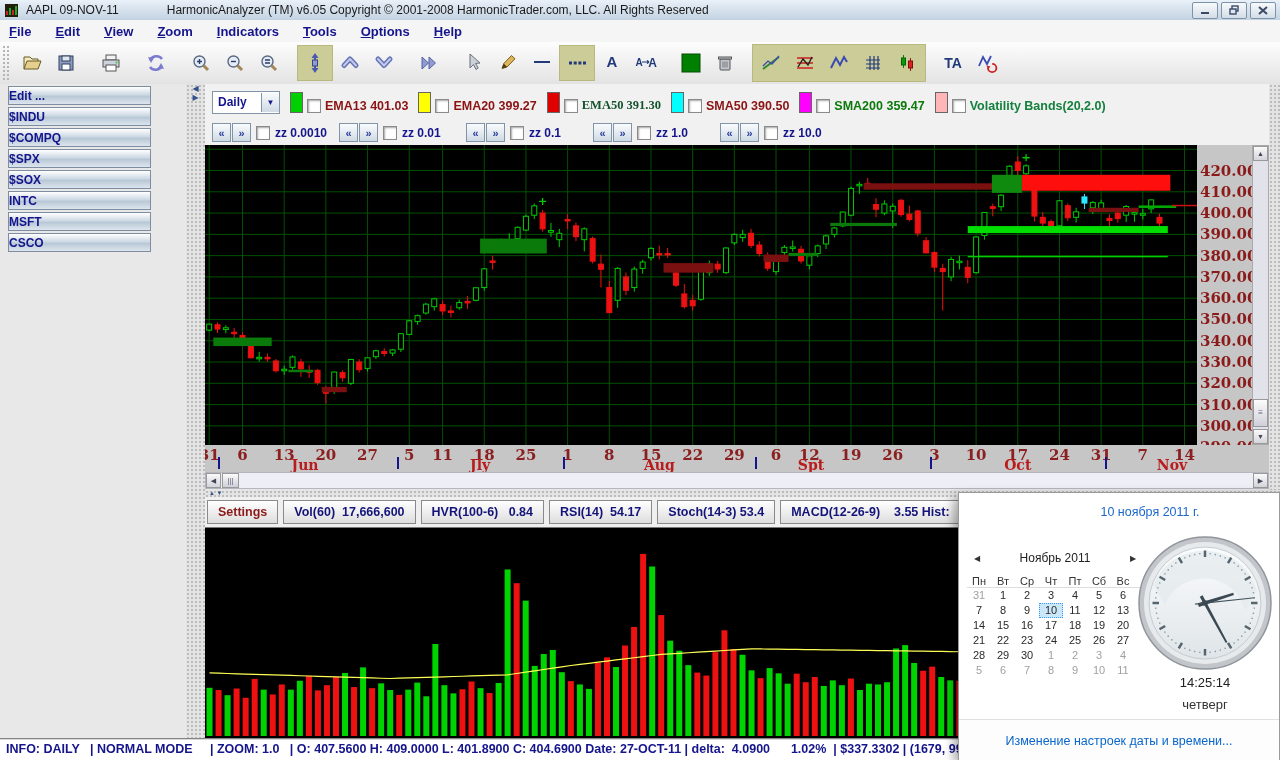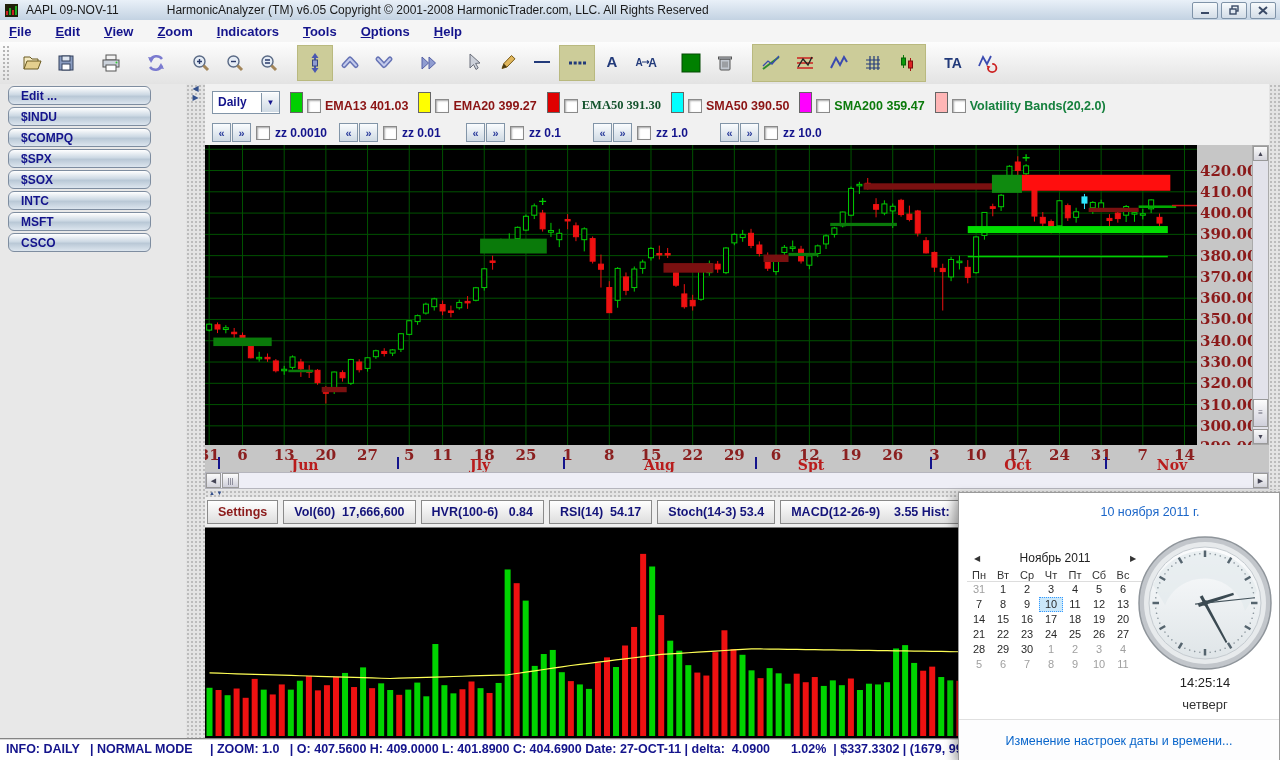--- a/index.html
+++ b/index.html
@@ -27,22 +27,22 @@
   #tgrip{width:8px;height:36px;margin:0 4px 0 2px;
     background-image:radial-gradient(#b5b5b5 1px,transparent 1px);background-size:4px 4px;}
   .tgroup{display:flex;margin-right:9px;padding:1px;}
   .tgroup.hl{background:#cccc99;border:1px solid #b9b97f;}
   .tbtn{width:34px;height:34px;display:flex;align-items:center;justify-content:center;}
   .tbtn.active{background:#cccc99;border:1px solid #b9b97f;}
   .tbtn svg{display:block;}
   
   #sidebar{position:absolute;left:0;top:84px;width:186px;height:654px;background:#e8e8e8;}
   .side-btn{margin:2px 0 0 8px;width:143px;height:19px;line-height:19px;border:1px solid #7e8da0;
-    border-radius:6px;background:linear-gradient(#ffffff,#cdd9e4 45%,#b9c8d6 55%,#dce5ee);
-    font-size:12px;font-weight:bold;color:#14148c;padding-left:12px;box-sizing:border-box;}
+    border-radius:0;background:linear-gradient(#ffffff,#cdd9e4 45%,#b9c8d6 55%,#dce5ee);
+    font-size:12px;font-weight:bold;color:#14148c;padding-left:0;box-sizing:border-box;}
   #vsplit{position:absolute;left:186px;top:84px;width:19px;height:654px;background:#e4e4e4;
     background-image:radial-gradient(#bcbcbc 1px,transparent 1px);background-size:4px 4px;
     font-size:8px;color:#33508c;text-align:center;line-height:9px;}
   
   #legendrow{position:absolute;left:205px;top:84px;width:1075px;height:36px;background:#f1f1f1;
     display:flex;align-items:center;}
   #tf-select{margin-left:7px;width:66px;height:21px;border:1px solid #8295a8;background:#fff;
     display:flex;align-items:center;font-size:12px;font-weight:bold;color:#14148c;}
   #tf-select .lbl{flex:1;padding-left:5px;}
   #tf-arrow{width:17px;height:19px;border-left:1px solid #8295a8;
@@ -97,21 +97,21 @@
     border-top:2px groove #d8d8d8;box-sizing:border-box;font-size:12.5px;font-weight:bold;color:#14148c;
     line-height:19px;padding-left:6px;white-space:pre;}
   
   #popup{position:absolute;left:958px;top:492px;width:322px;height:268px;background:#fff;
     border:1px solid #9a9a9a;box-sizing:border-box;box-shadow:-4px 4px 10px rgba(0,0,0,.35);z-index:50;}
   #popup-header{position:absolute;left:0;top:12px;width:100%;text-align:center;font-size:12.5px;color:#1b66c9;padding-left:31px;}
   #cal{position:absolute;left:8px;top:56px;width:176px;}
   #cal-nav{display:flex;align-items:center;height:18px;font-size:12px;color:#222;}
   .cal-arrow{width:20px;text-align:center;font-size:8px;color:#333;}
   #cal-title{flex:1;text-align:center;}
-  #cal-weekdays{display:flex;margin-top:2px;border-bottom:1px solid #ddd;}
+  #cal-weekdays{display:flex;margin-top:8px;border-bottom:1px solid #ddd;}
   #cal-weekdays span{width:24px;text-align:center;font-size:11px;color:#333;}
   .cal-week{display:flex;}
   .cal-day{width:24px;height:15px;line-height:15px;text-align:center;font-size:11px;color:#2a2a2a;}
   .cal-day.muted{color:#a0a0a0;}
   .cal-day.selected{background:#cbe8fa;border:1px dotted #3399ff;box-sizing:border-box;line-height:13px;}
   #clock-wrap{position:absolute;left:176px;top:40px;width:140px;height:140px;}
   #popup-time{position:absolute;left:176px;top:182px;width:140px;text-align:center;font-size:13px;color:#222;}
   #popup-weekday{position:absolute;left:176px;top:204px;width:140px;text-align:center;font-size:13px;color:#333;}
   #popup-footer{position:absolute;left:0;top:226px;width:100%;height:41px;border-top:1px solid #e0e0e0;
     background:#fdfdfe;display:flex;align-items:center;justify-content:center;}

